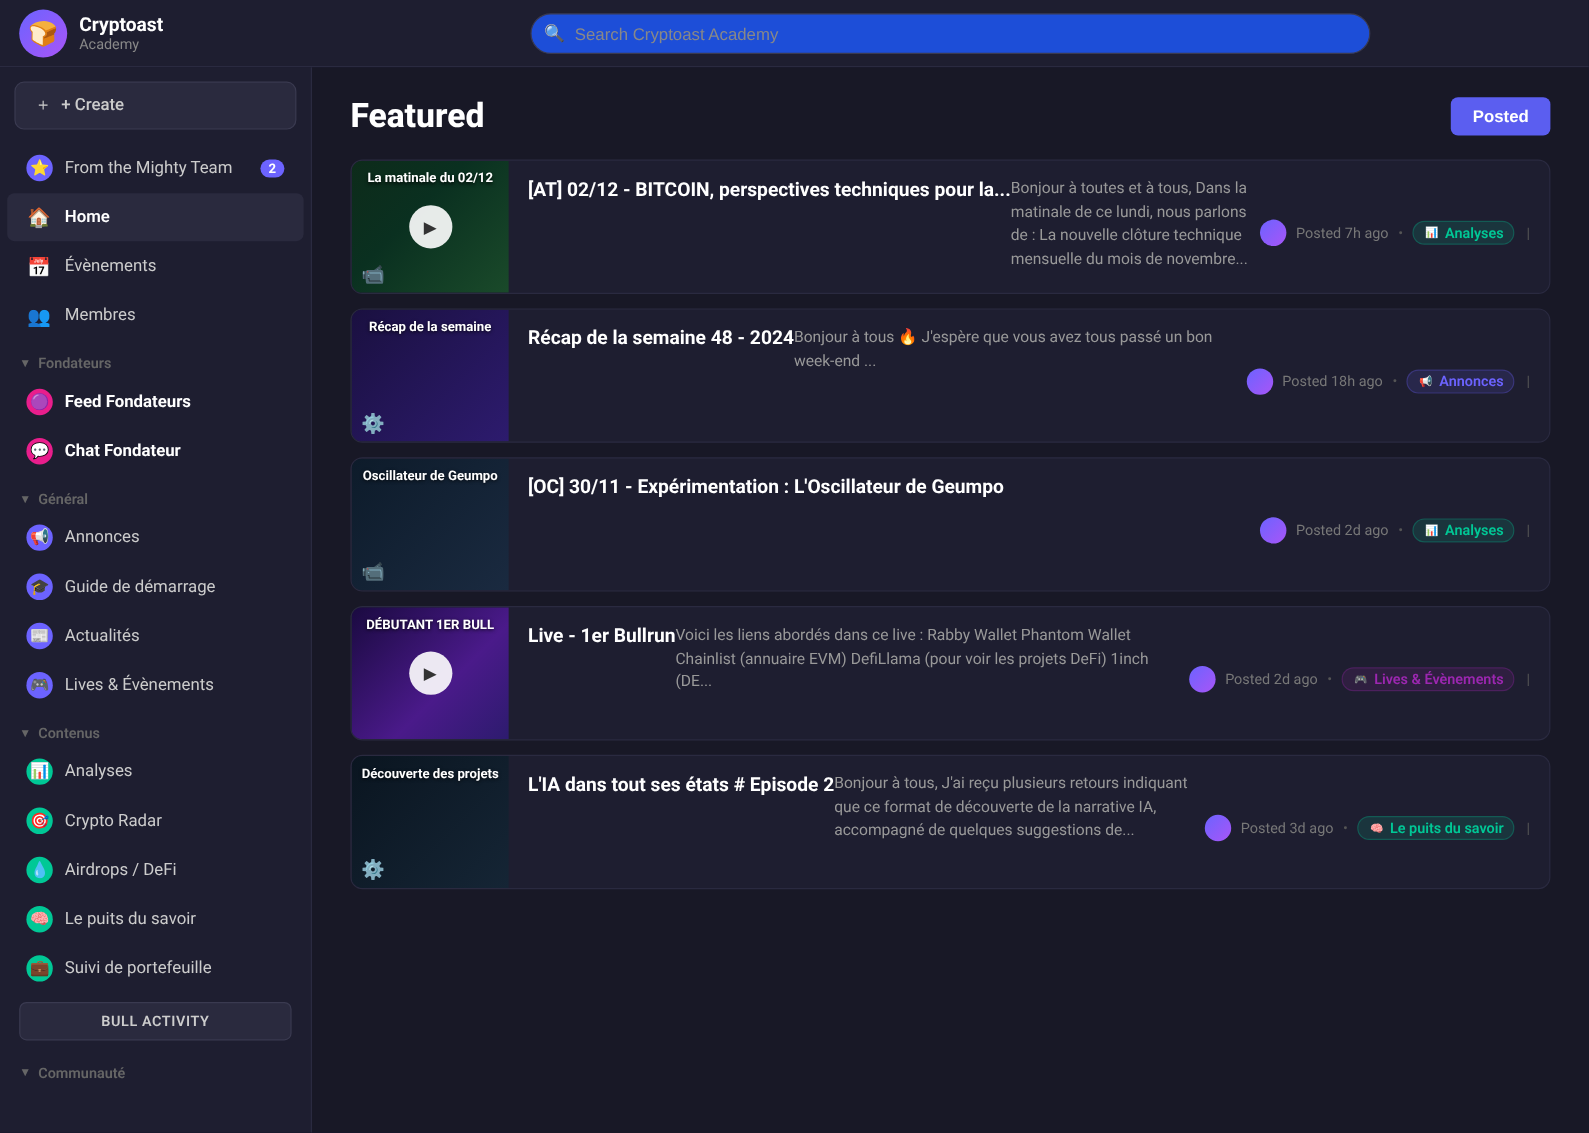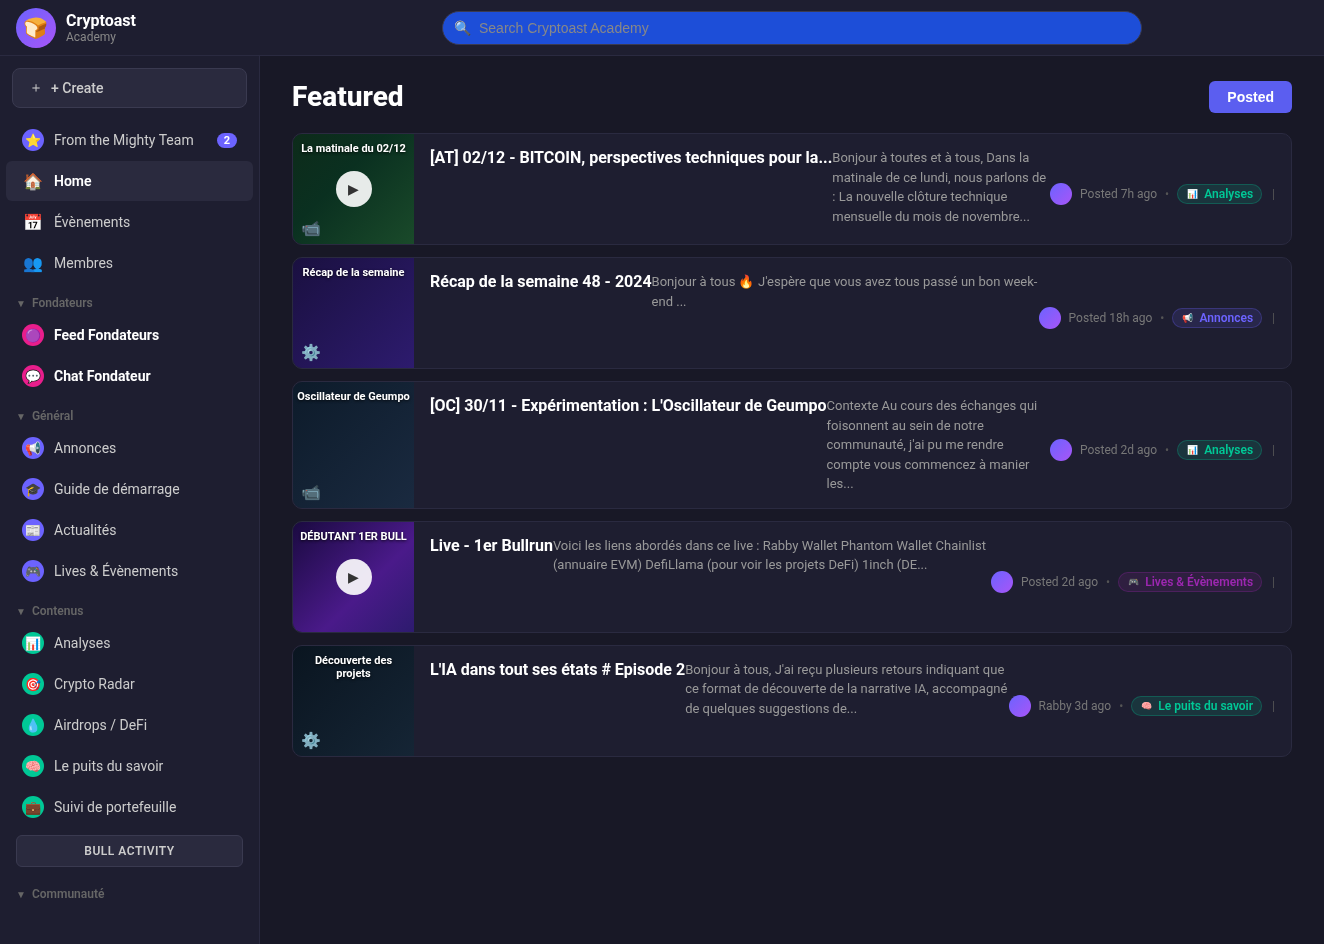--- a/index.html
+++ b/index.html
@@ -214,21 +214,21 @@
       border-radius: 10px;
       display: flex;
       align-items: stretch;
       margin-bottom: 12px;
       overflow: hidden;
       cursor: pointer;
       transition: border-color 0.2s;
     }
 
     .post-thumb {
-      width: 121px;
+      width: 131px;
       flex-shrink: 0;
       position: relative;
       overflow: hidden;
     }
     .post-thumb-bg {
       width: 100%;
       height: 100%;
       min-height: 110px;
       display: flex;
       align-items: center;
@@ -503,21 +503,20 @@
         <div class="post-card">
     <div class="post-thumb">
       <div class="post-thumb-bg" style="background:linear-gradient(135deg, #0d1b2a 0%, #1a2a40 100%);">
         <div class="thumb-label">Oscillateur de Geumpo</div>
 
         <span class="thumb-icon-bottom">📹</span>
       </div>
     </div>
     <div class="post-body">
       <div class="post-title">[OC] 30/11 - Expérimentation : L'Oscillateur de Geumpo</div>
-      <div class="post-excerpt">Contexte Au cours des échanges qui foisonnent au sein de notre communauté, j'ai pu me rendre compte vous commencez à manier les...</div>
       <div class="post-meta">
         <div class="post-avatar"></div>
         <span>Posted 2d ago</span>
         <span style="color:#555;">•</span>
         <span class="post-tag" style="background:#00c89622; color:#00c896; border:1px solid #00c89644;">
           <span class="tag-icon">📊</span>
           Analyses
         </span>
         <span style="color:#555; margin-left:2px;">|</span>
       </div>
@@ -553,21 +552,21 @@
         <div class="thumb-label">Découverte des projets</div>
 
         <span class="thumb-icon-bottom">⚙️</span>
       </div>
     </div>
     <div class="post-body">
       <div class="post-title">L'IA dans tout ses états # Episode 2</div>
       <div class="post-excerpt">Bonjour à tous, J'ai reçu plusieurs retours indiquant que ce format de découverte de la narrative IA, accompagné de quelques suggestions de...</div>
       <div class="post-meta">
         <div class="post-avatar"></div>
-        <span>Rabby 3d ago</span>
+        <span>Posted 3d ago</span>
         <span style="color:#555;">•</span>
         <span class="post-tag" style="background:#00c89622; color:#00c896; border:1px solid #00c89644;">
           <span class="tag-icon">🧠</span>
           Le puits du savoir
         </span>
         <span style="color:#555; margin-left:2px;">|</span>
       </div>
     </div>
   </div>
       </div>

